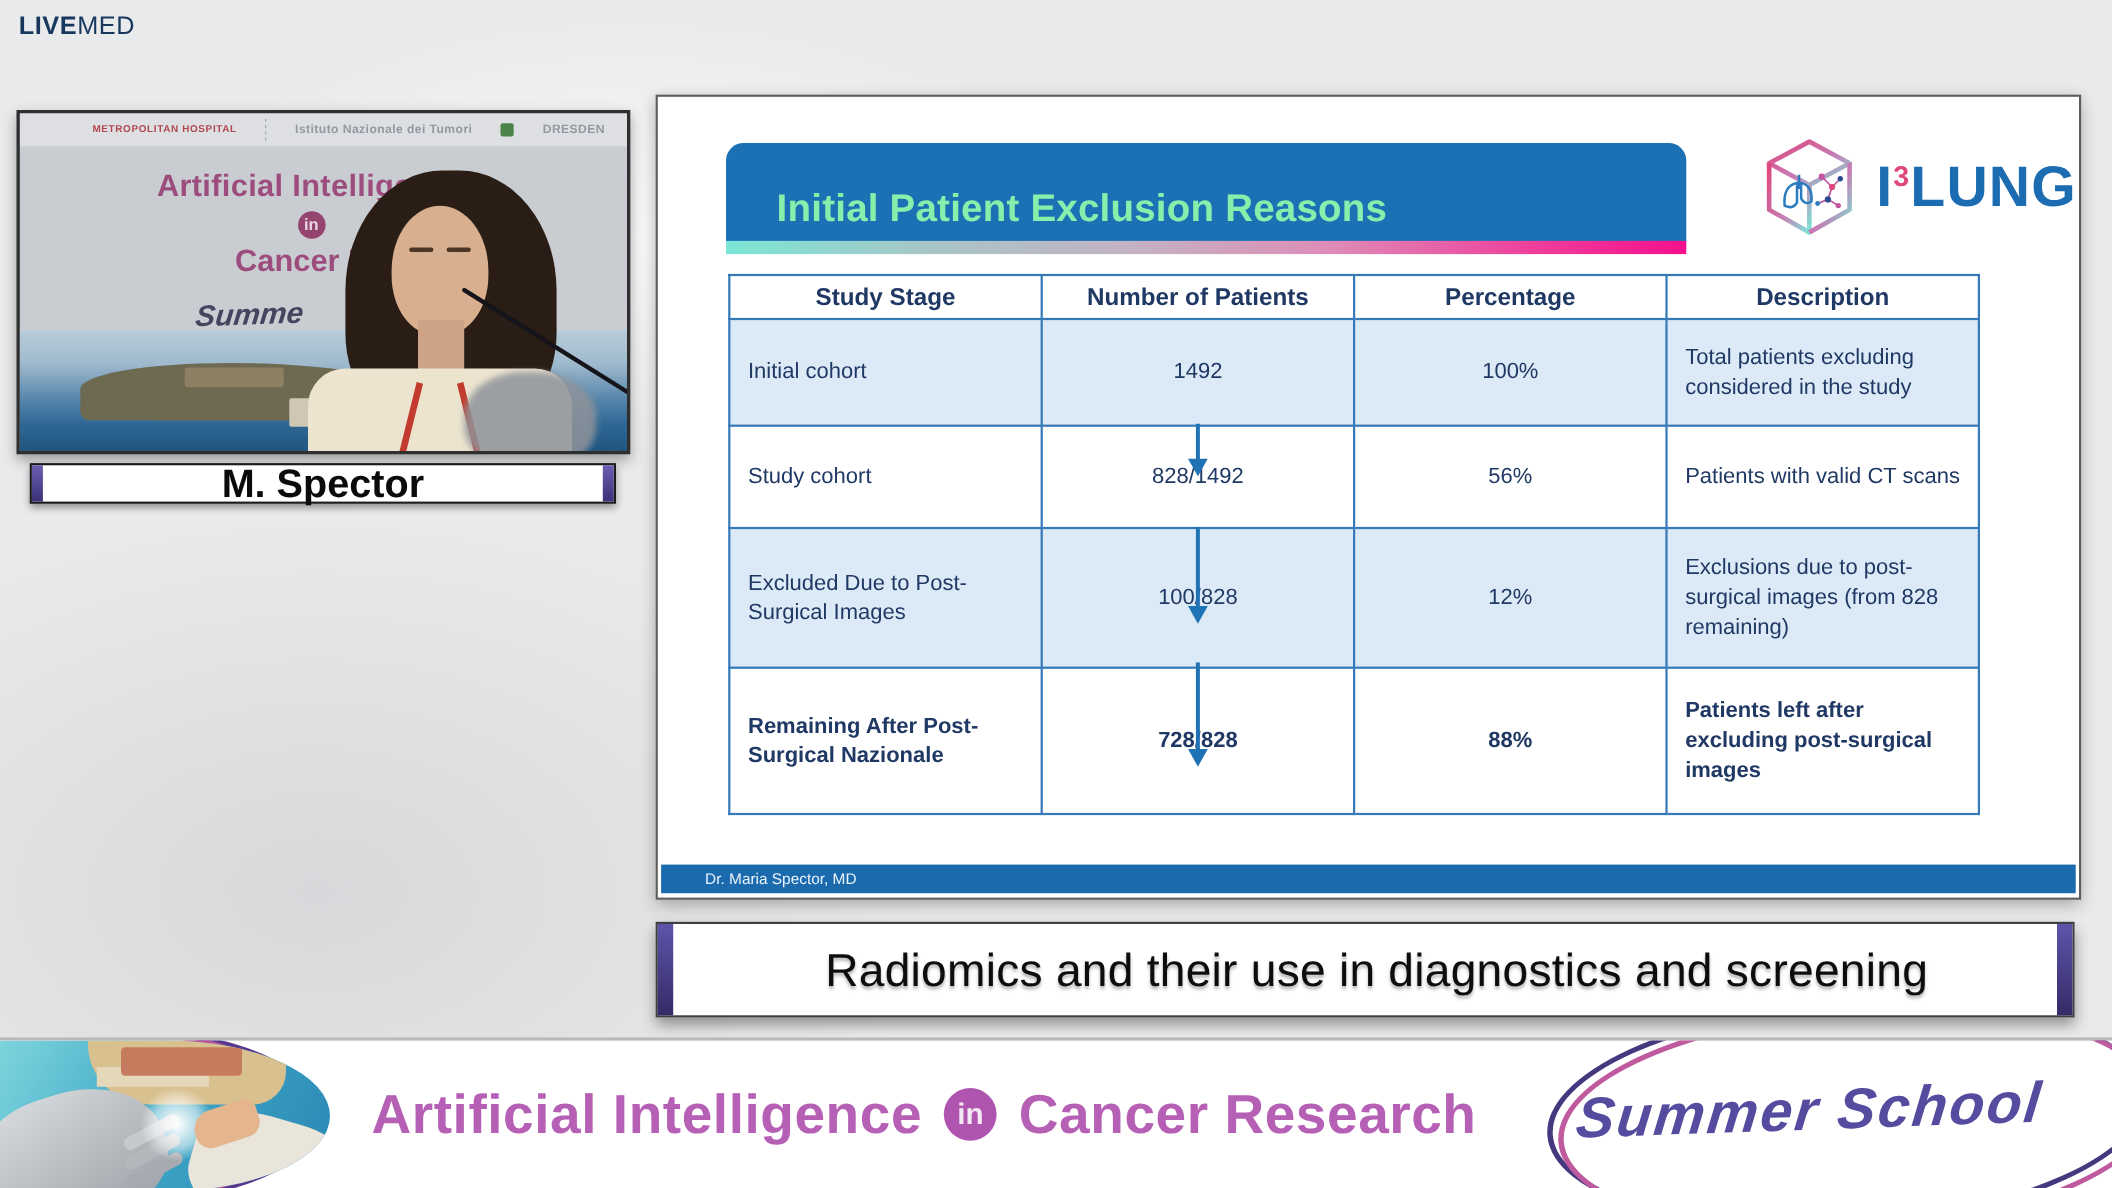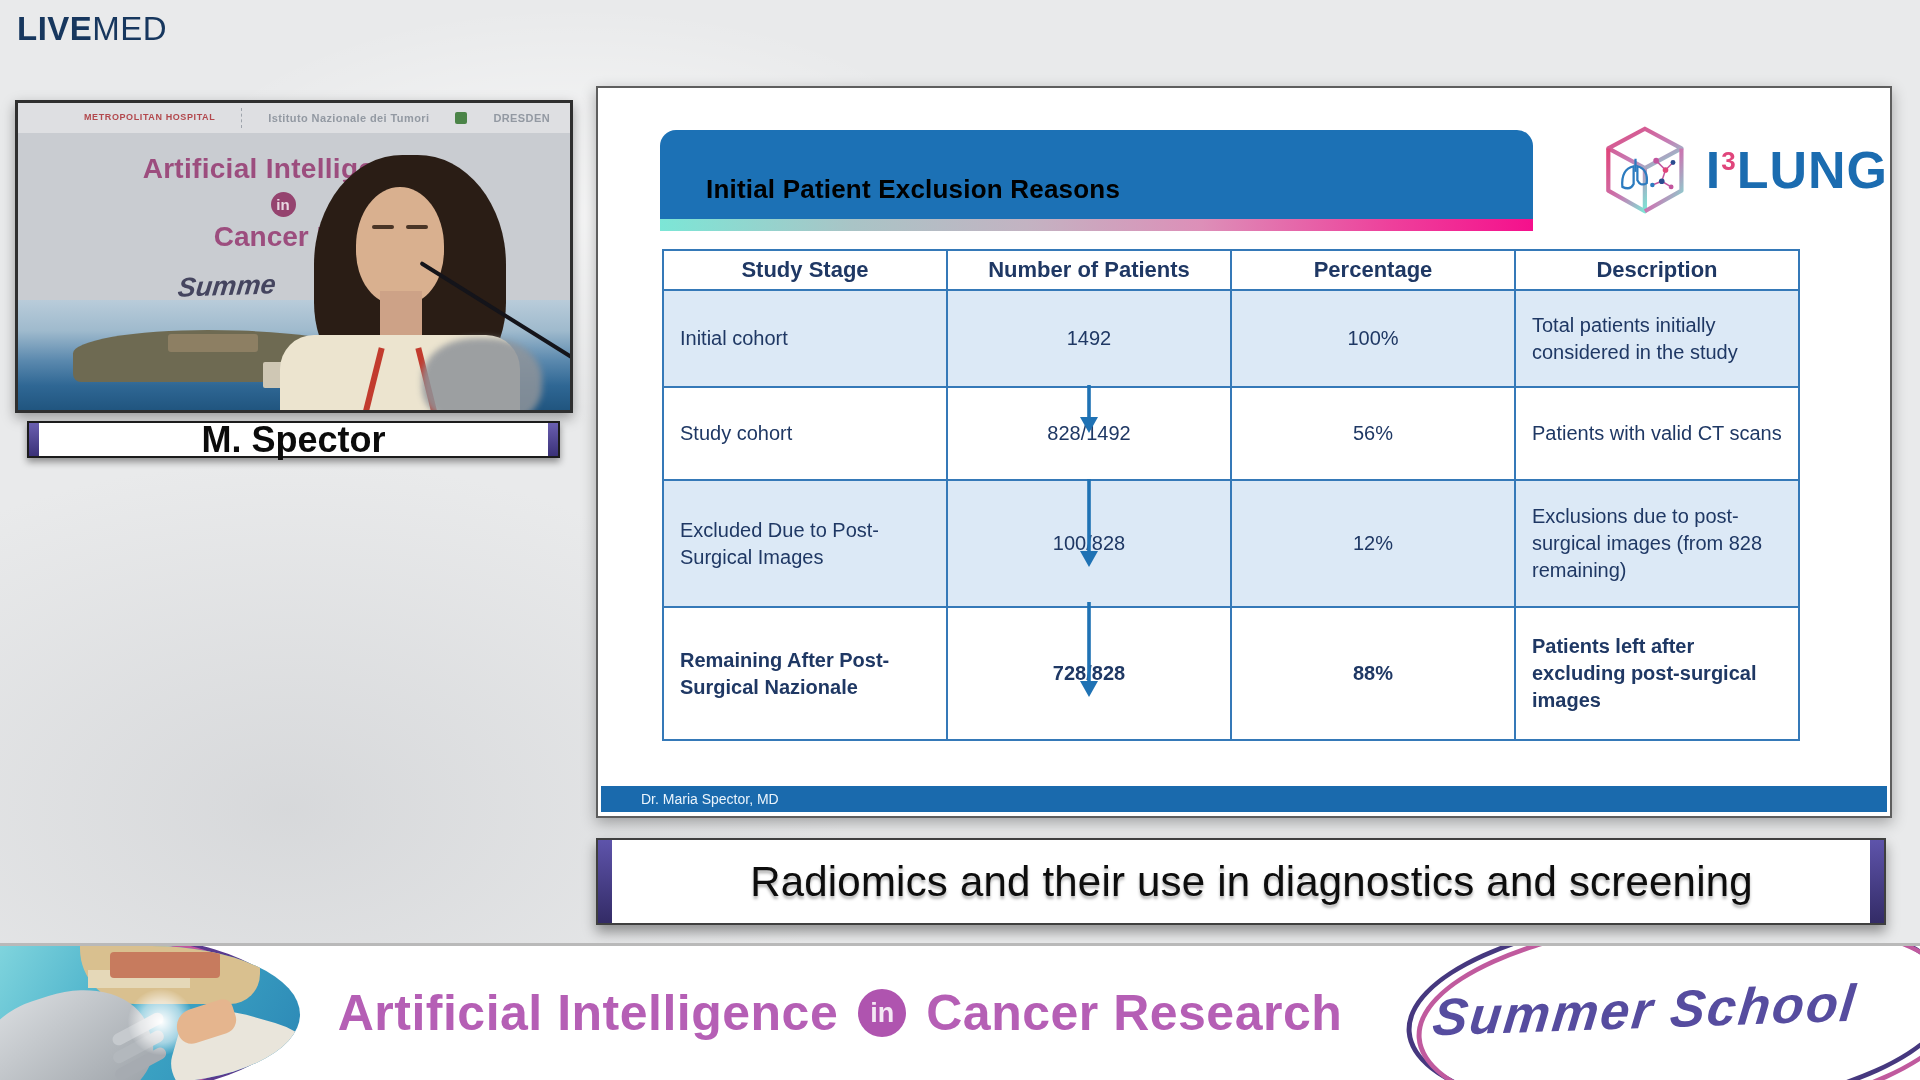--- a/index.html
+++ b/index.html
@@ -7,21 +7,21 @@
   .stage {
     position:relative; width:1920px; height:1080px; overflow:hidden;
     background:
       radial-gradient(600px 300px at 30% 20%, rgba(255,255,255,.7), rgba(255,255,255,0) 70%),
       radial-gradient(800px 500px at 15% 75%, rgba(200,202,205,.55), rgba(200,202,205,0) 70%),
       radial-gradient(700px 400px at 70% 45%, rgba(255,255,255,.5), rgba(255,255,255,0) 70%),
       #E9EAEB;
   }
 
   
-  .brand { position:absolute; left:17px; top:10px; font-size:33px; color:#17375E; letter-spacing:.5px; }
+  .brand { position:absolute; left:17px; top:10px; font-size:23px; color:#17375E; letter-spacing:.5px; }
   .brand b { font-weight:800; }
   .brand span.med { font-weight:400; }
 
   
   .video-frame {
     position:absolute; left:15px; top:100px; width:558px; height:313px;
     border:3px solid #2F2F2F; background:#C9CCD1; overflow:hidden;
     box-shadow:0 5px 12px rgba(0,0,0,.35);
   }
   .poster-logos {
@@ -69,21 +69,21 @@
 
   
   .slide {
     position:absolute; left:596px; top:86px; width:1296px; height:732px; background:#FFFFFF;
     border:2px solid #5E5E5E; box-shadow:0 5px 14px rgba(0,0,0,.3);
   }
   .slide-title-bar {
     position:absolute; left:62px; top:42px; width:873px; height:89px; background:#1C71B5;
     border-radius:16px 16px 0 0; display:flex; align-items:center; padding:0 0 14px 46px;
   }
-  .slide-title-bar .t { color:#000000; font-size:26px; font-weight:700; letter-spacing:.2px;margin-top:44px; }
+  .slide-title-bar .t { color:#86efac; font-size:35px; font-weight:700; letter-spacing:.2px;margin-top:44px; }
   .gradient-strip {
     position:absolute; left:62px; top:131px; width:873px; height:12px;
     background:linear-gradient(90deg,#7CE6D6 0%, #A9C4C6 22%, #C3B3C2 42%, #DD8FB8 62%, #EE3F9B 84%, #F5108C 100%);
   }
   .i3lung { position:absolute; left:1000px; top:26px; width:290px; height:112px; display:flex; align-items:center; gap:14px; }
   .i3lung-text { font-size:52px; font-weight:700; color:#1B6CB0; letter-spacing:1px; }
   .i3lung-text sup { font-size:26px; color:#E0457B; vertical-align:super; }
 
   
   .table-wrap { position:absolute; left:64px; top:161px; width:1138px; }
@@ -240,21 +240,21 @@
               <th>Number of Patients</th>
               <th>Percentage</th>
               <th>Description</th>
             </tr>
           </thead>
         <tbody>
             <tr class="shade">
               <td class="c-stage">Initial cohort</td>
               <td class="c-num">1492</td>
               <td class="c-pct">100%</td>
-              <td class="c-desc">Total patients initially considered in the study</td>
+              <td class="c-desc">Total patients excluding considered in the study</td>
             </tr>
             <tr>
               <td class="c-stage">Study cohort</td>
               <td class="c-num">828/1492</td>
               <td class="c-pct">56%</td>
               <td class="c-desc">Patients with valid CT scans</td>
             </tr>
             <tr class="shade">
               <td class="c-stage">Excluded Due to Post-Surgical Images</td>
               <td class="c-num">100/828</td>

